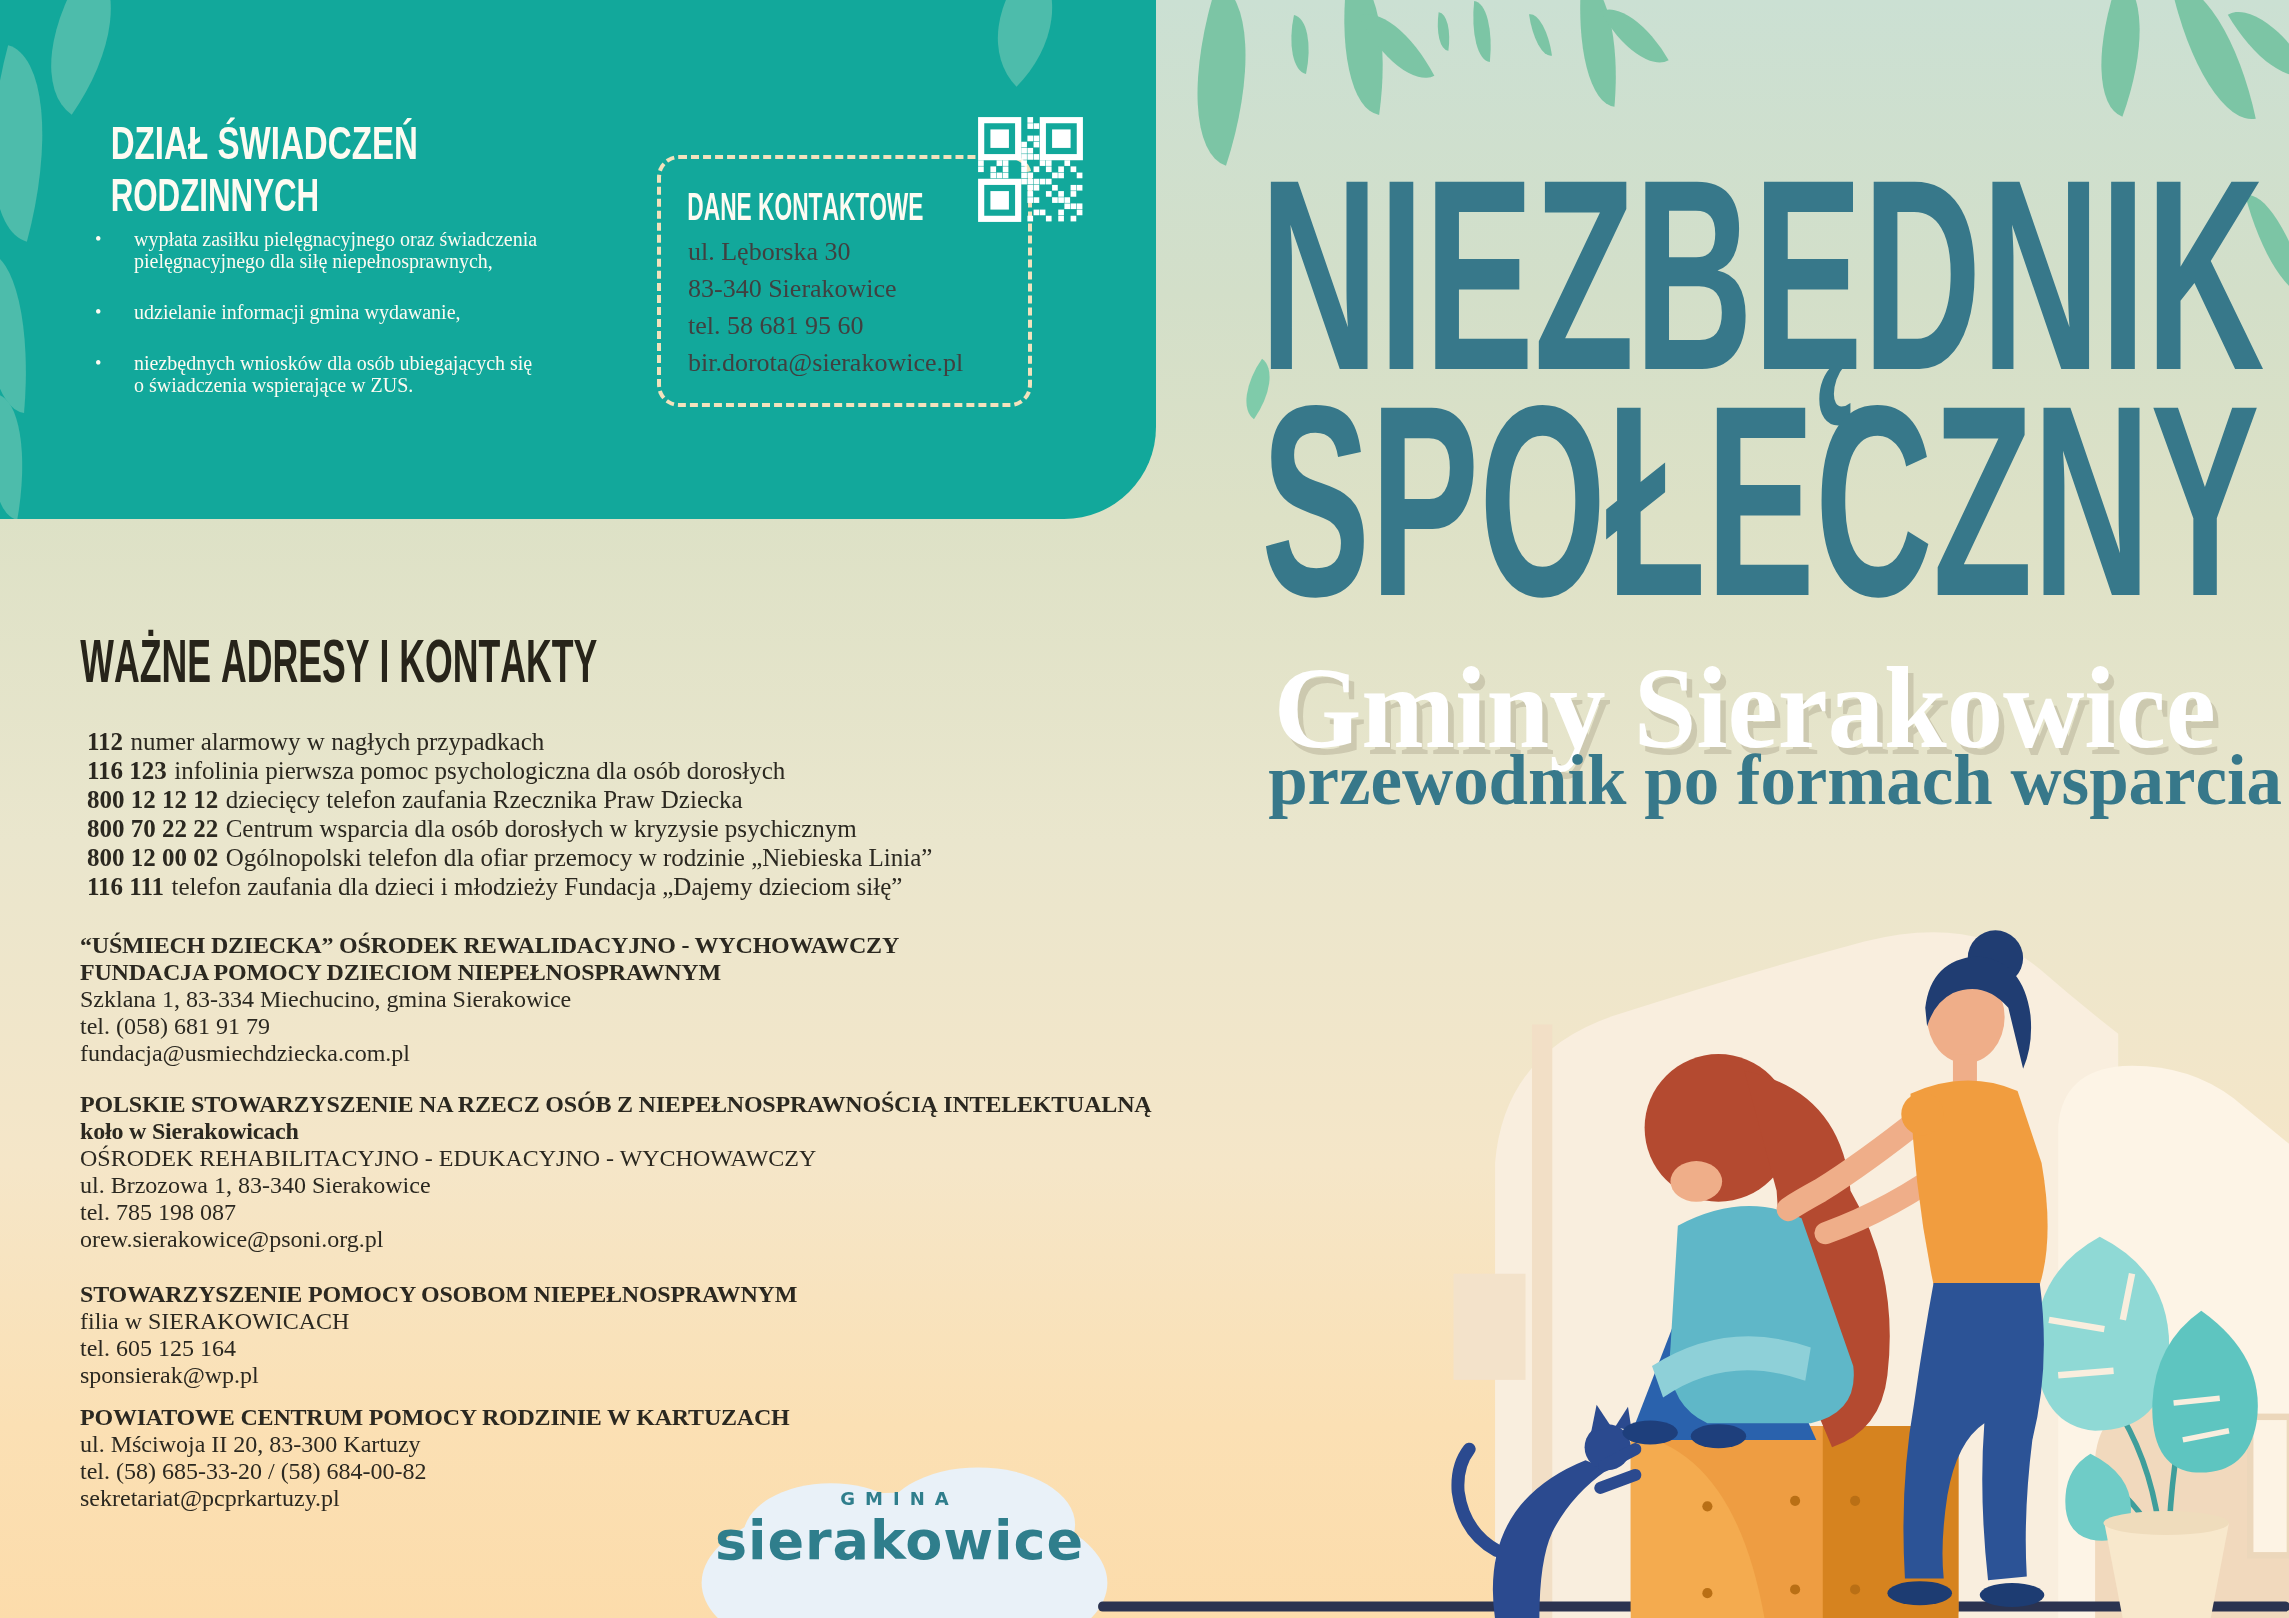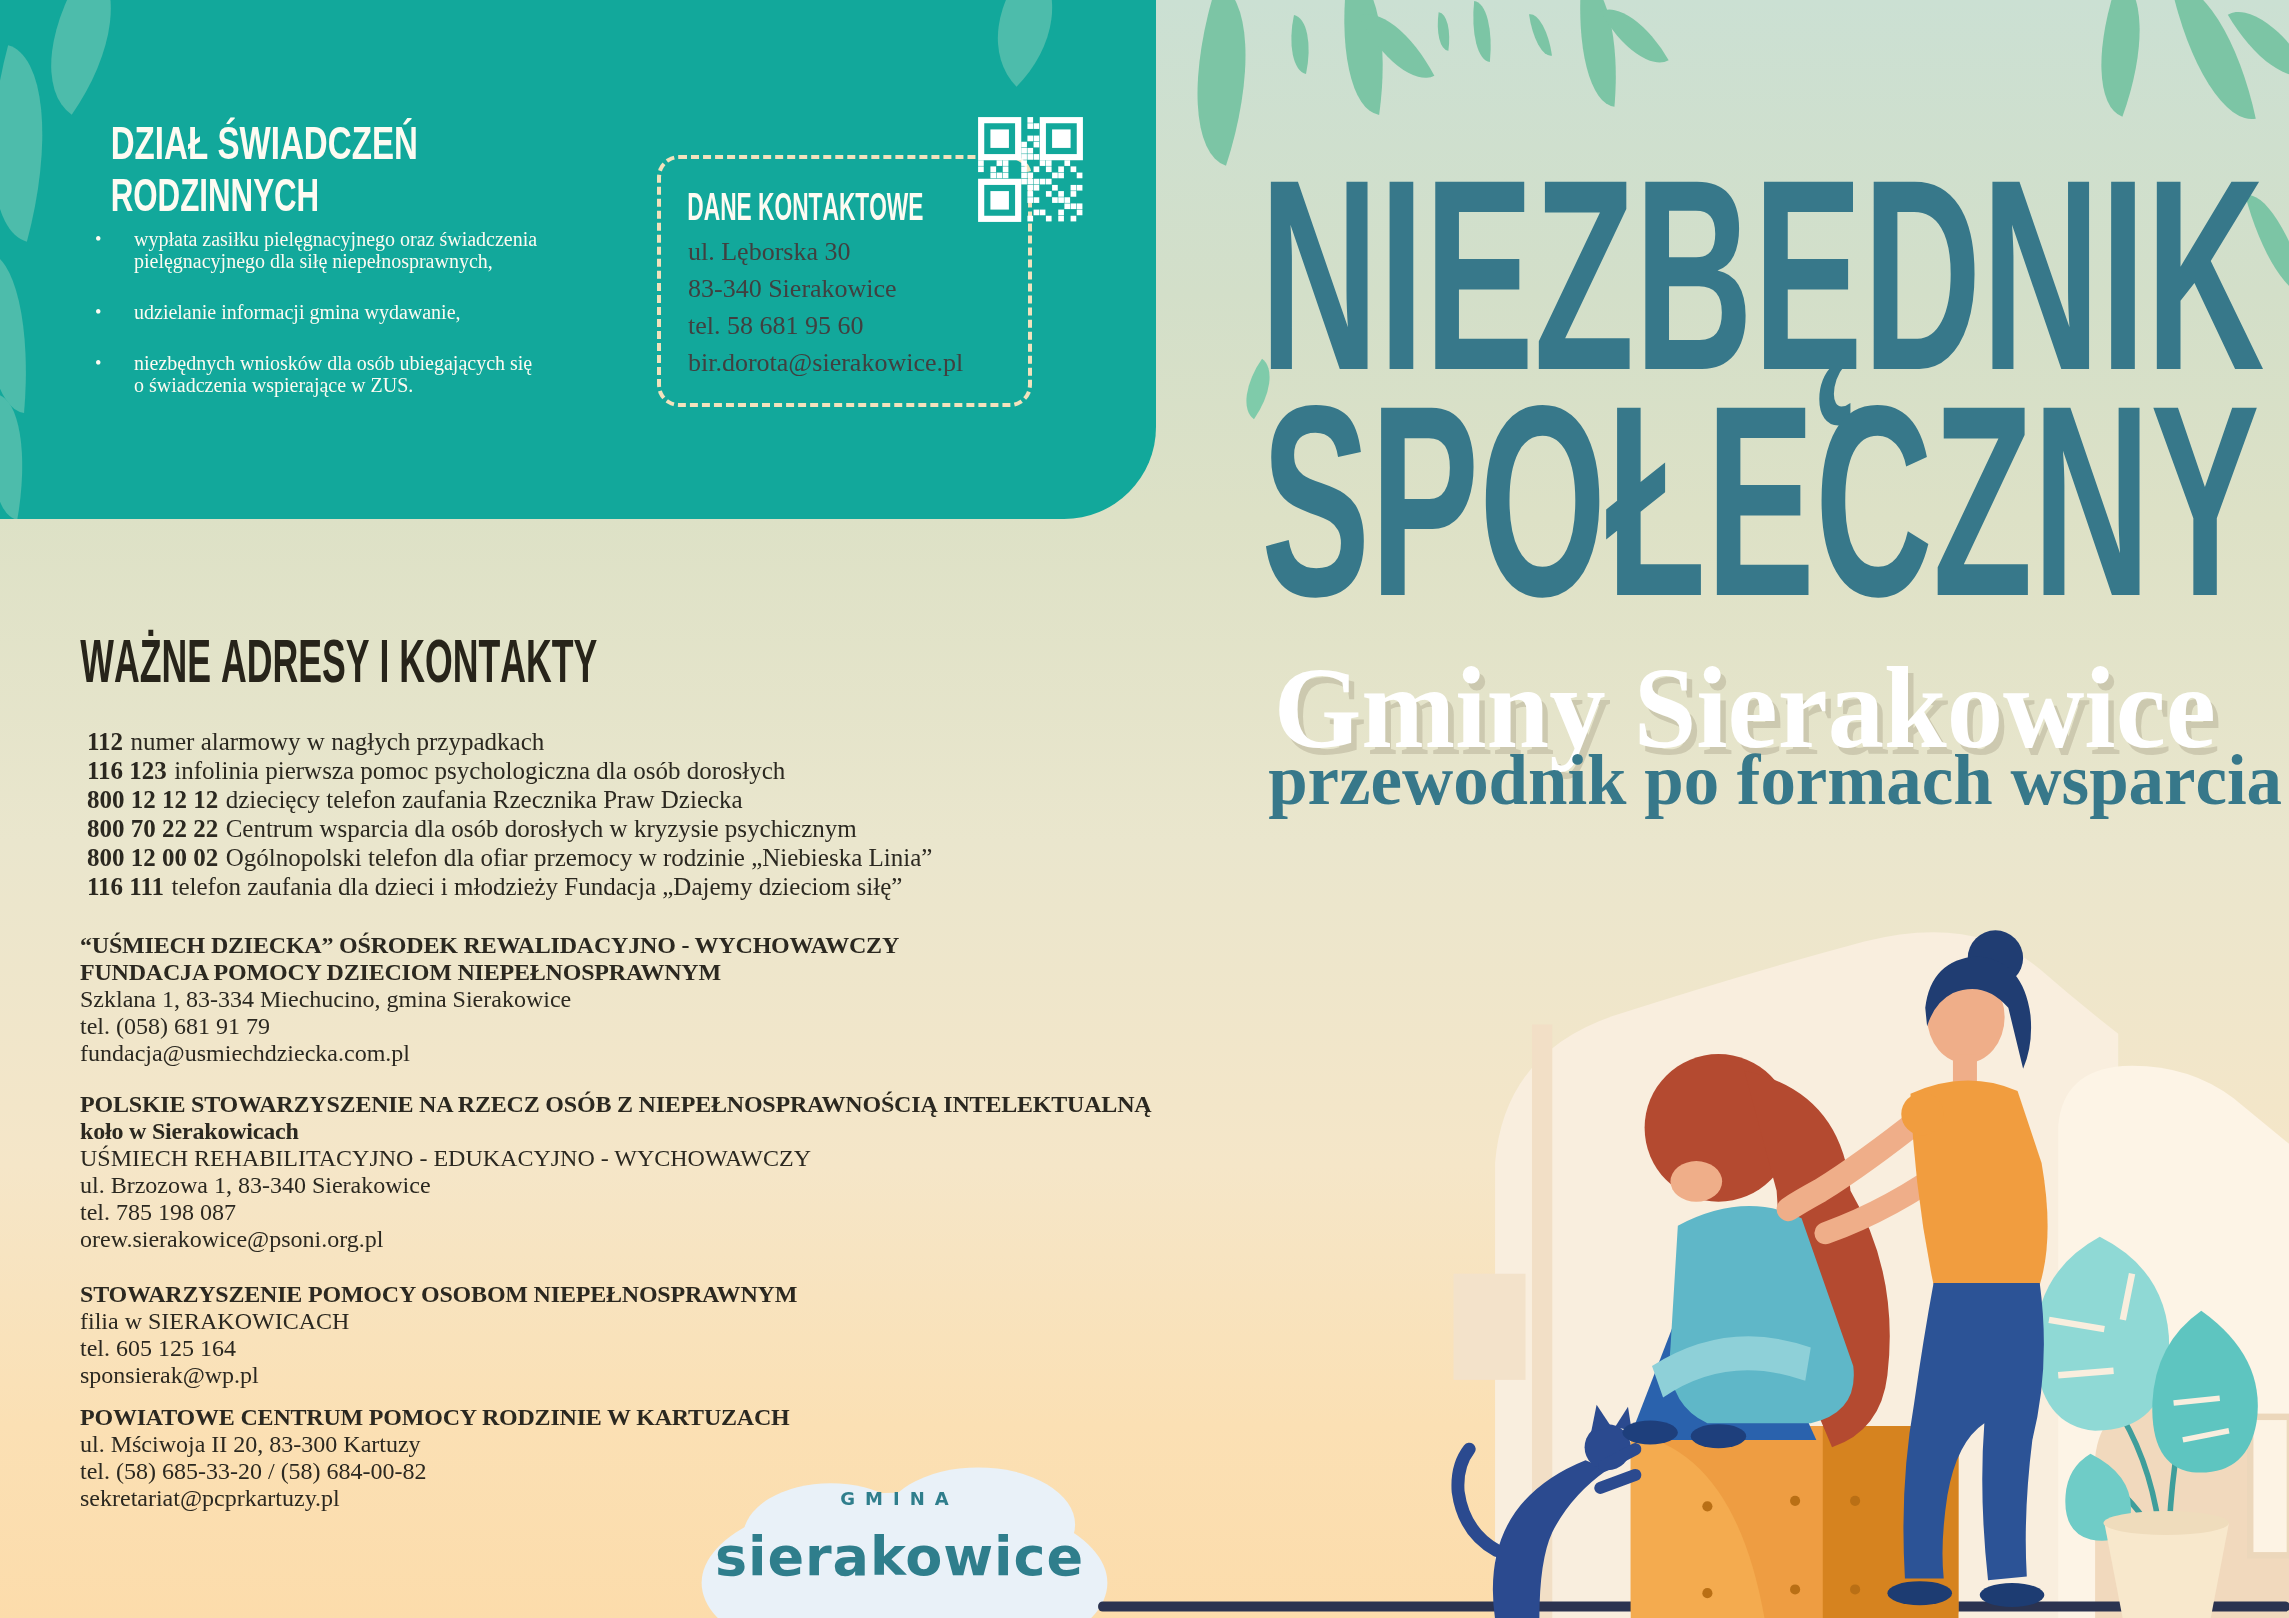--- a/index.html
+++ b/index.html
@@ -17,21 +17,21 @@
   #contact-box{position:absolute;left:657px;top:155px;width:367px;height:244px;border:4.6px dashed #f2e2bd;border-radius:22px;}
   #contact-lines{position:absolute;left:688px;top:233px;width:351px;color:#404040;font-size:26px;line-height:37px;}
   
   #hotlines{position:absolute;left:80px;top:727px;width:1015px;color:#2b2820;font-size:25px;line-height:29px;white-space:nowrap;}
   .hotline-num{font-weight:bold;margin-right:7.4px;margin-left:7px;}
   .org{position:absolute;left:80px;width:1061px;color:#2b2820;font-size:24px;line-height:27px;white-space:nowrap;}
   .org .b{font-weight:bold;letter-spacing:-0.2px;}
   
   #logo-block{position:absolute;left:715px;top:1488px;width:369px;text-align:center;color:#2f7e8c;font-family:"DejaVu Sans","Liberation Sans",sans-serif;}
   #logo-top{font-size:18px;font-weight:bold;letter-spacing:10px;}
-  #logo-bottom{font-size:54px;font-weight:bold;letter-spacing:0.9px;margin-top:16px;}
+  #logo-bottom{font-size:54px;font-weight:bold;letter-spacing:0.9px;margin-top:0px;}
   svg text{font-kerning:none;}
 </style>
 </head>
 <body>
 
 <div id="page">
 
   <div class="leaf" style="left:1189px;top:-11px;width:65px;height:171px;background:#7cc5a5;transform:rotate(18deg);"></div>
   <div class="leaf" style="left:1288px;top:16.6px;width:24px;height:55px;background:#7cc5a5;transform:rotate(12deg);"></div>
   <div class="leaf" style="left:1338px;top:-26px;width:51px;height:138px;background:#7cc5a5;transform:rotate(8deg);"></div>
@@ -179,21 +179,21 @@
   <div class="org" style="top:932px;">
     <div class="b">“UŚMIECH DZIECKA” OŚRODEK REWALIDACYJNO - WYCHOWAWCZY</div>
     <div class="b">FUNDACJA POMOCY DZIECIOM NIEPEŁNOSPRAWNYM</div>
     <div>Szklana 1, 83-334 Miechucino, gmina Sierakowice</div>
     <div>tel. (058) 681 91 79</div>
     <div>fundacja@usmiechdziecka.com.pl</div>
   </div>
   <div class="org" style="top:1091px;">
     <div class="b">POLSKIE STOWARZYSZENIE NA RZECZ OSÓB Z NIEPEŁNOSPRAWNOŚCIĄ INTELEKTUALNĄ</div>
     <div class="b">koło w Sierakowicach</div>
-    <div>UŚMIECH REHABILITACYJNO - EDUKACYJNO - WYCHOWAWCZY</div>
+    <div>OŚRODEK REHABILITACYJNO - EDUKACYJNO - WYCHOWAWCZY</div>
     <div>ul. Brzozowa 1,  83-340 Sierakowice</div>
     <div>tel. 785 198 087</div>
     <div>orew.sierakowice@psoni.org.pl</div>
   </div>
   <div class="org" style="top:1281px;">
     <div class="b">STOWARZYSZENIE POMOCY OSOBOM NIEPEŁNOSPRAWNYM</div>
     <div>filia w SIERAKOWICACH</div>
     <div>tel. 605 125 164</div>
     <div>sponsierak@wp.pl</div>
   </div>

